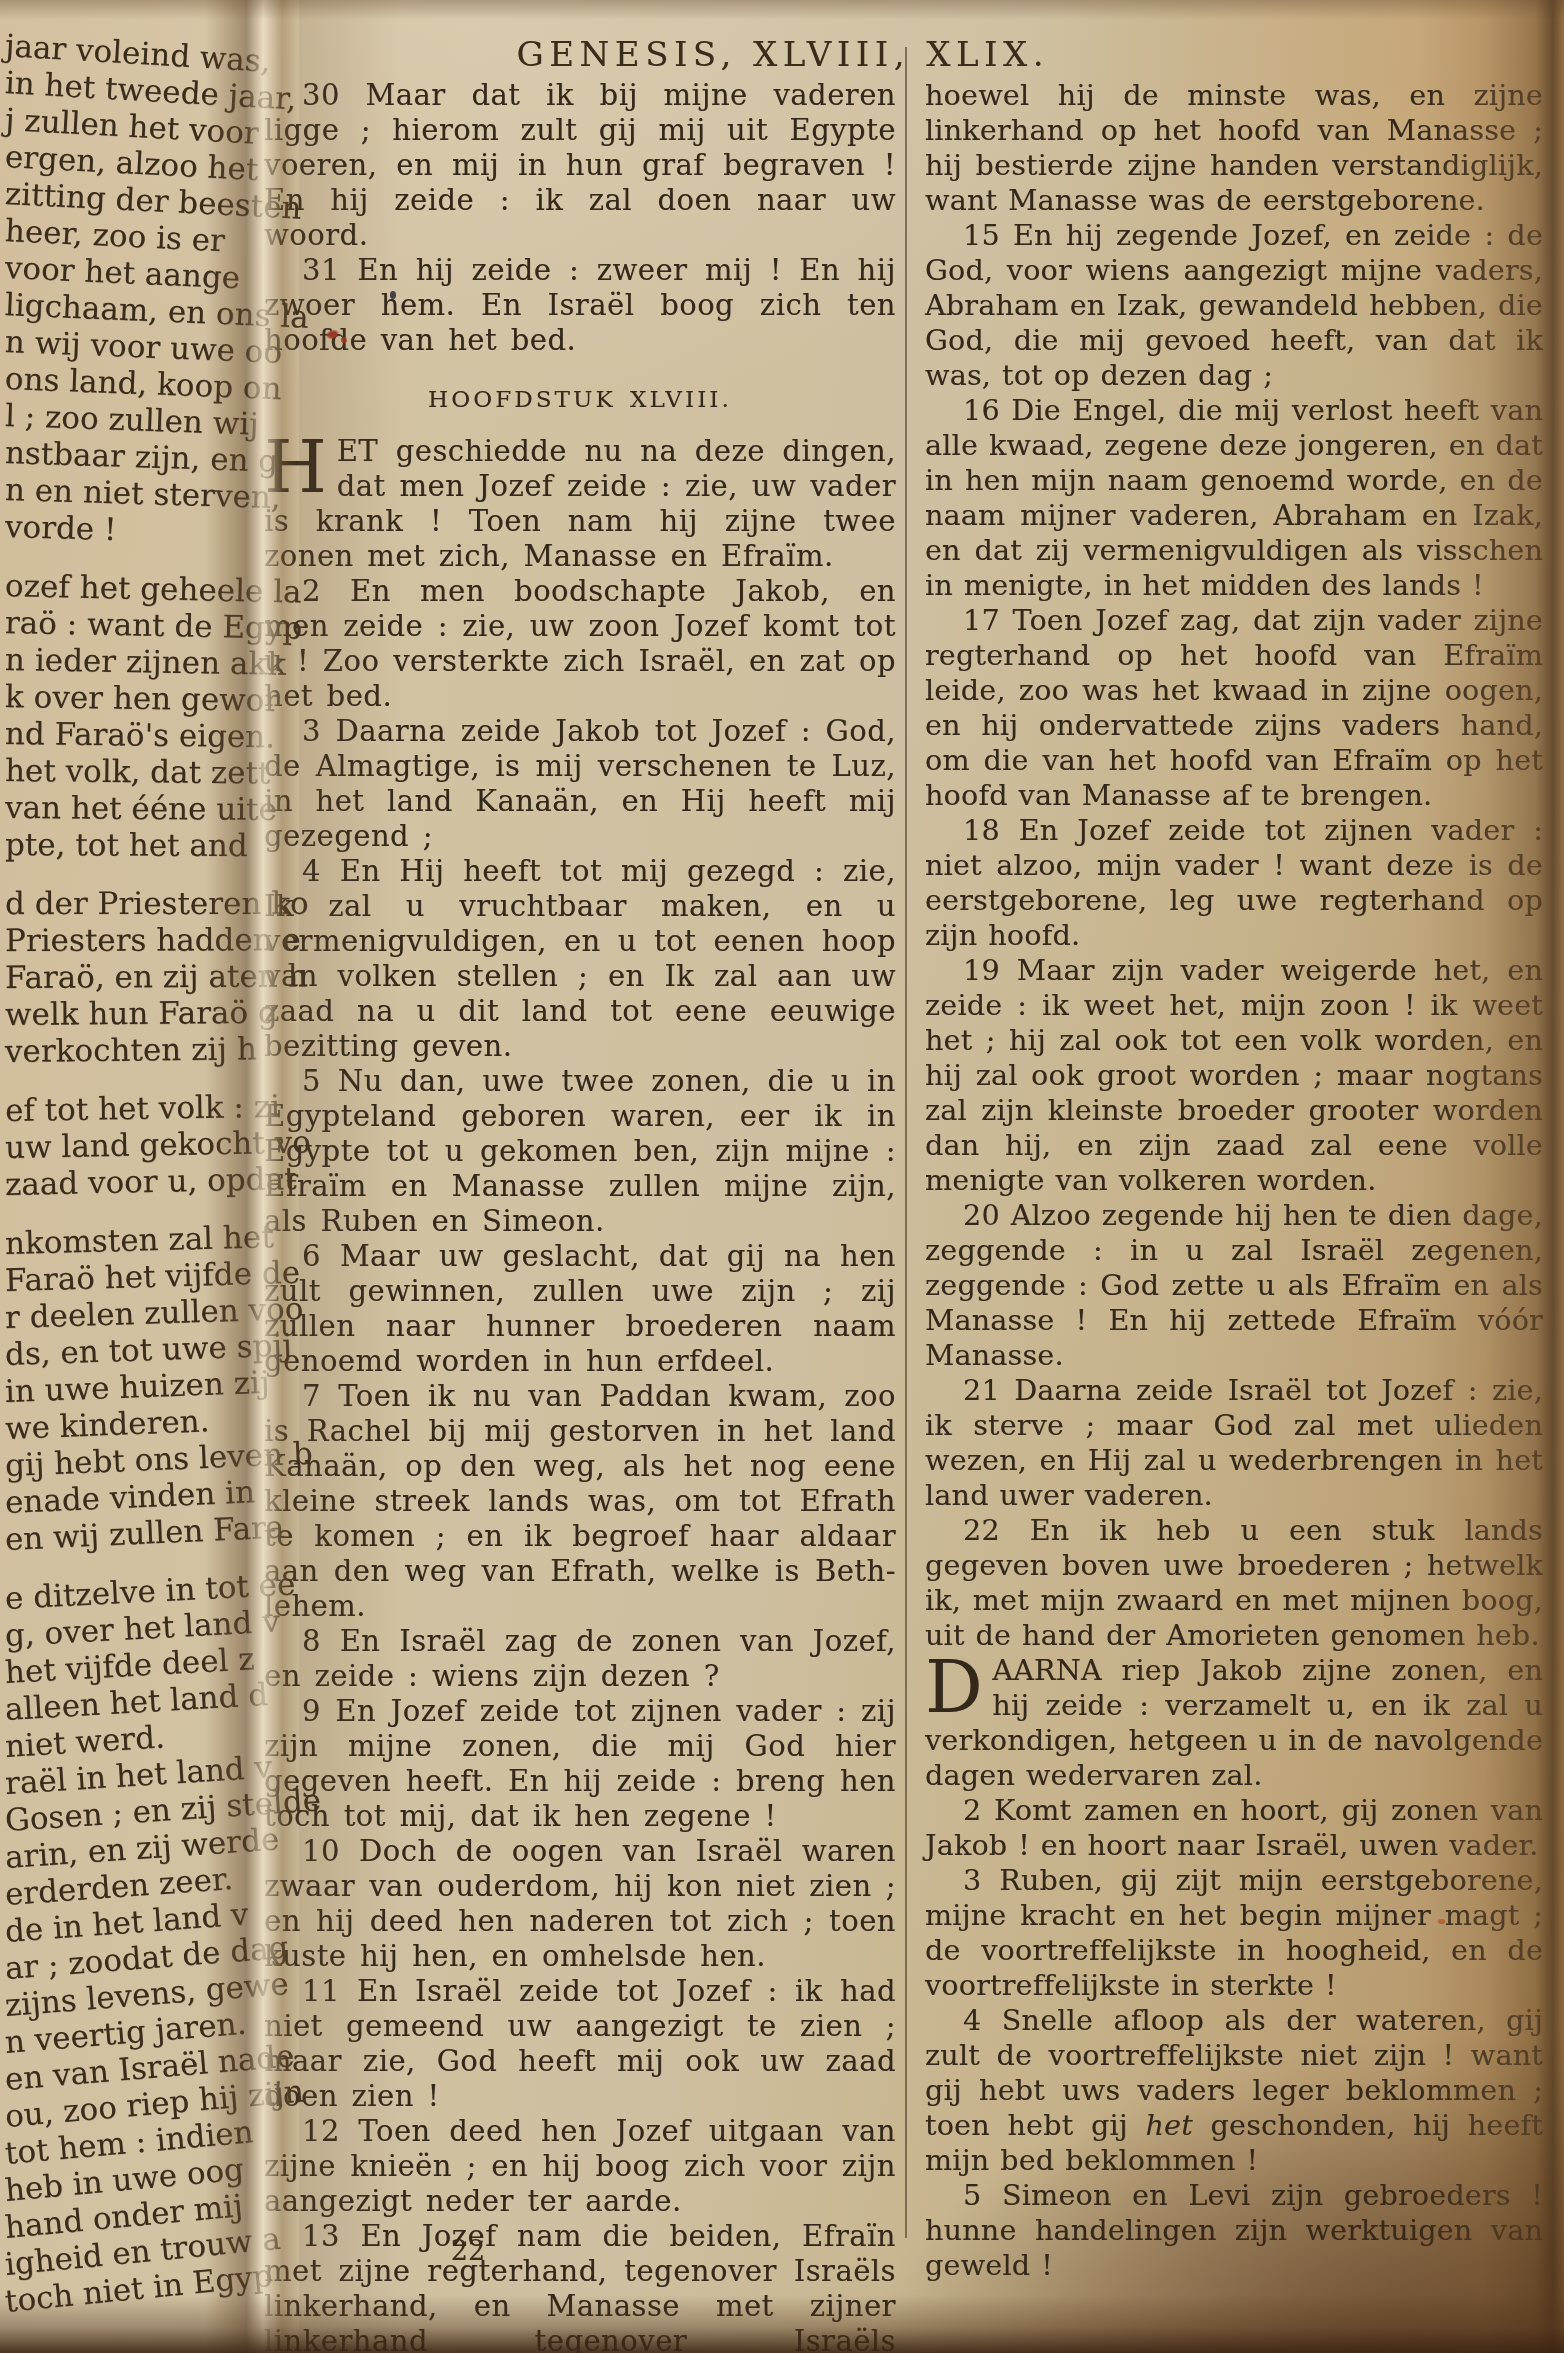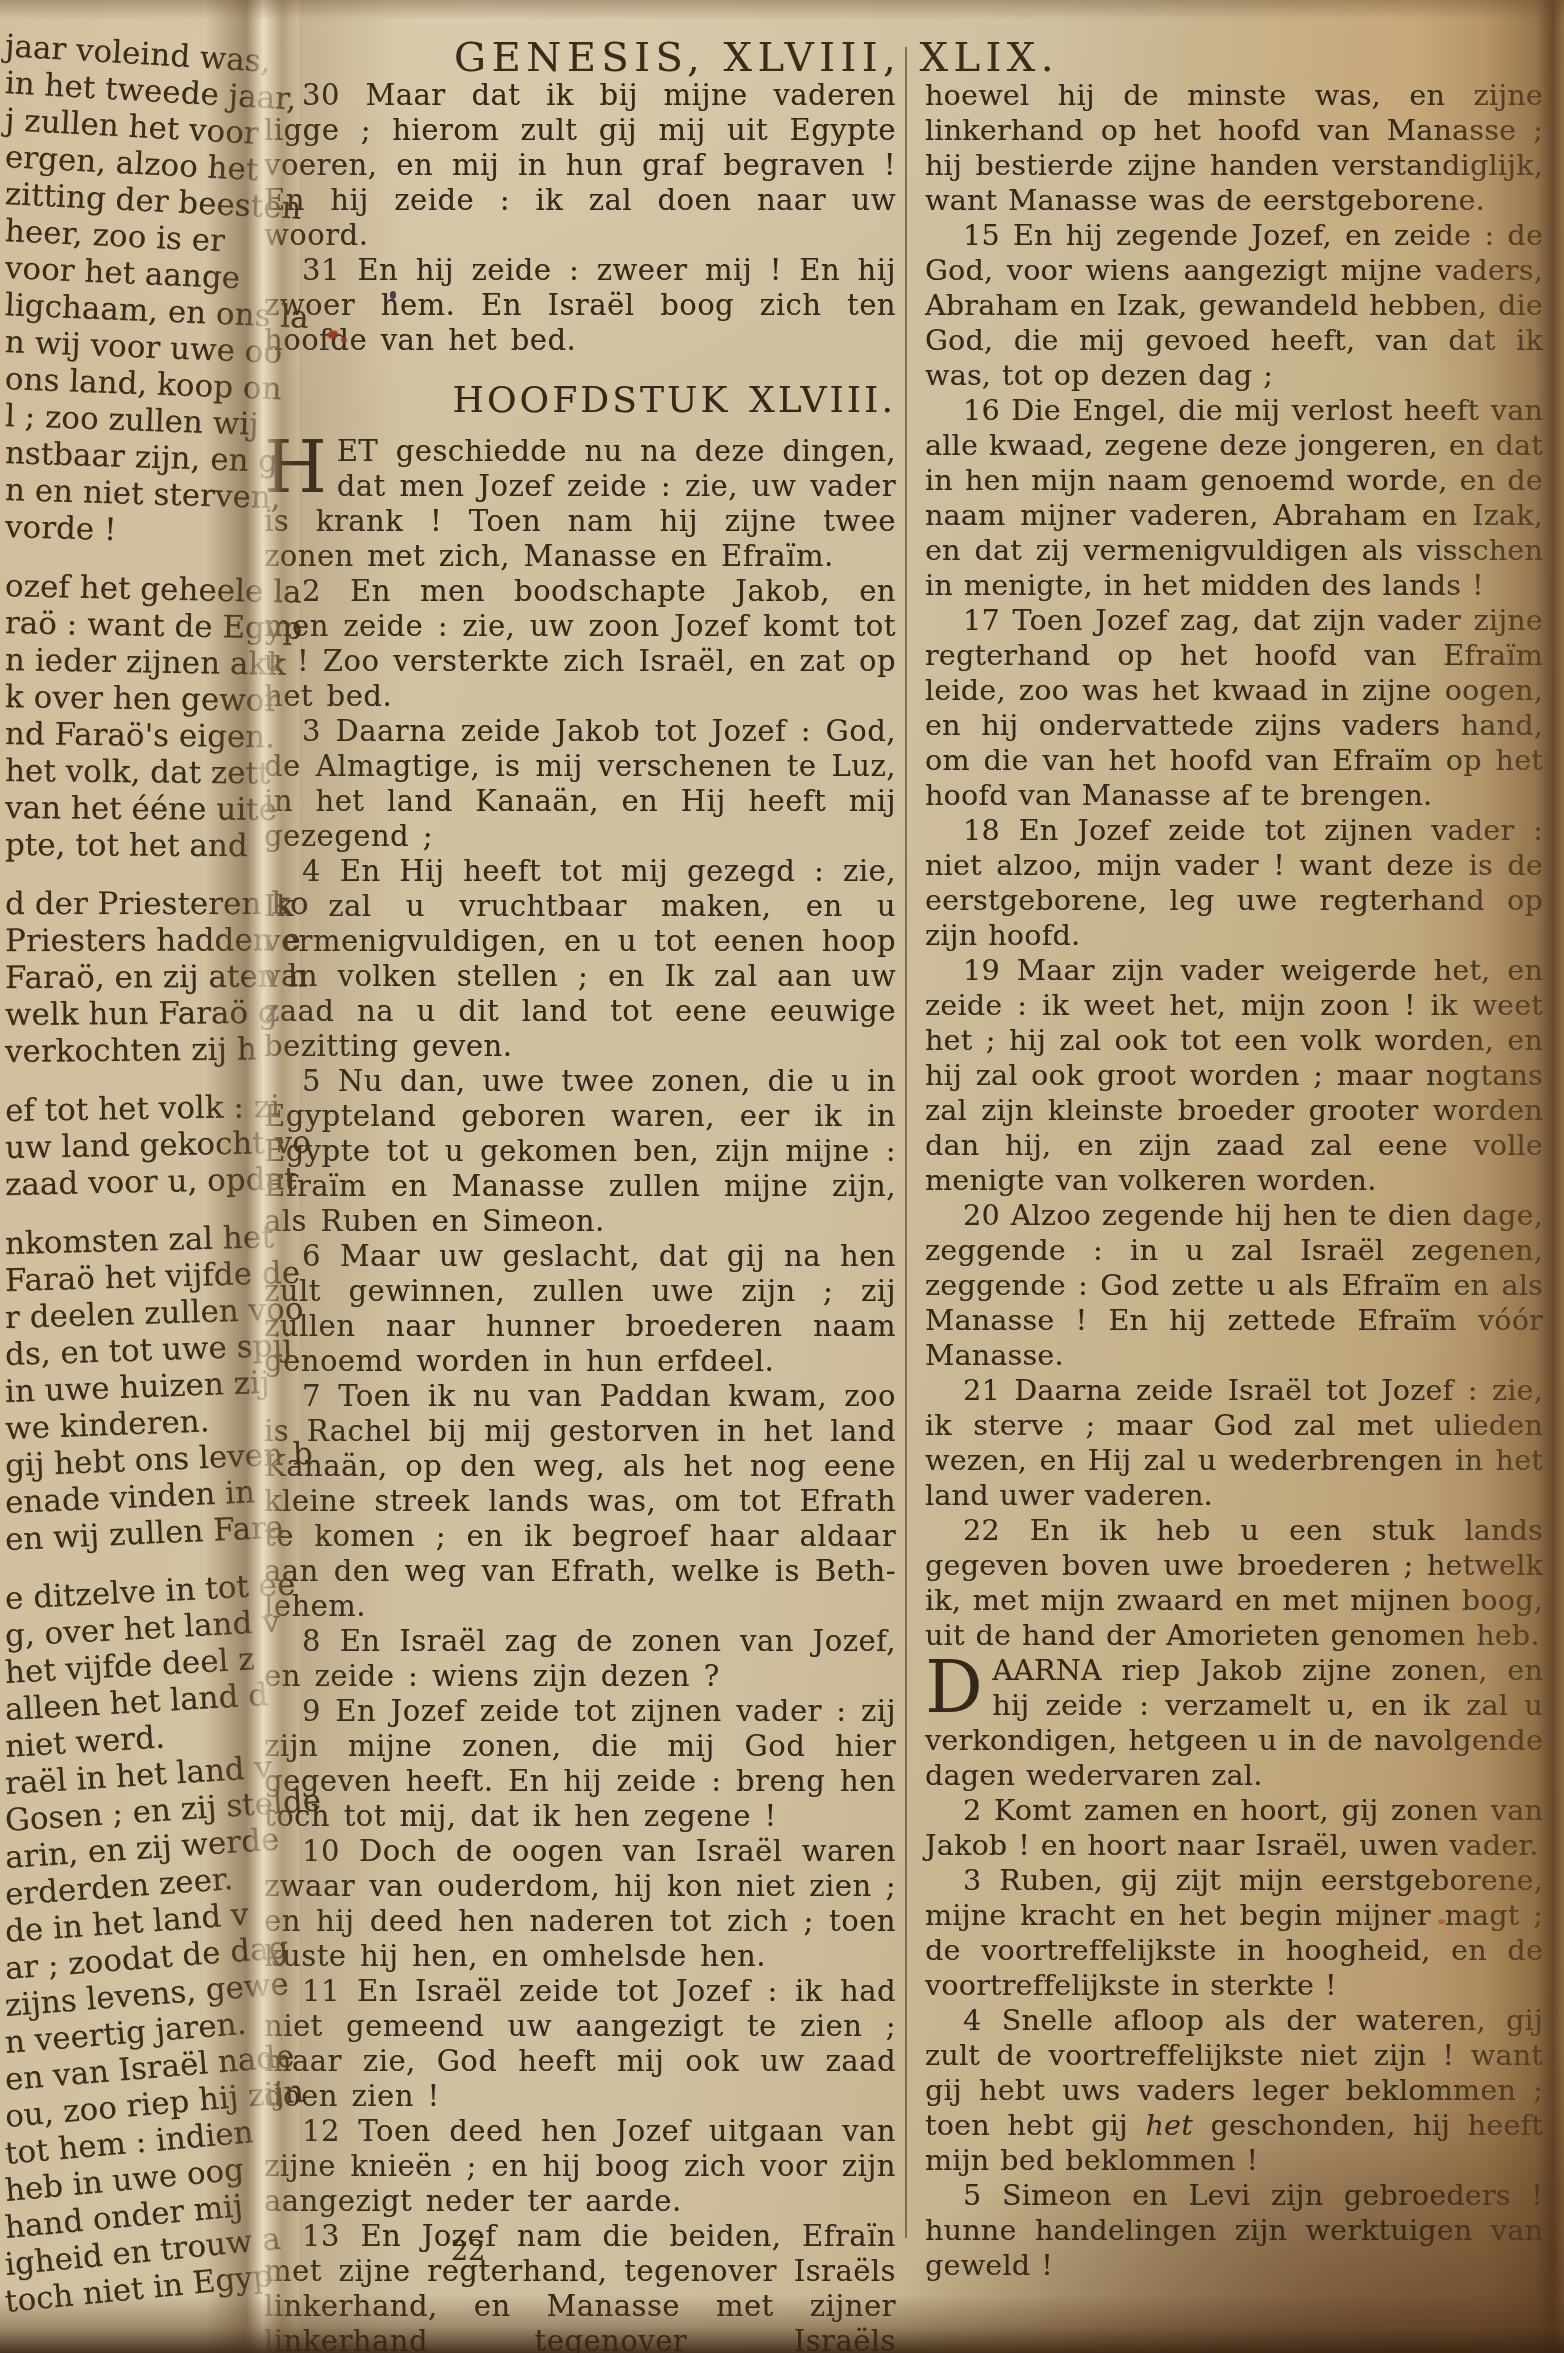--- a/index.html
+++ b/index.html
@@ -27,29 +27,29 @@
     background:linear-gradient(to top, rgba(58,35,18,0.92) 0%, rgba(82,52,28,0.40) 45%, rgba(82,52,28,0) 100%); }
   .corner-br { right:0; bottom:0; width:704px; height:329px;
     background:radial-gradient(ellipse at 100% 100%, rgba(70,42,22,0.55), rgba(70,42,22,0) 70%); }
 
   .left-col { position:absolute; left:4.7px; top:27px; width:258px;
     font-size:31px; line-height:37px; color:#3a2c1b; }
   .frag { white-space:nowrap; transform-origin:0 50%; }
   .frag.gap { height:22px; }
 
   .header { position:absolute; left:454px; top:34px; width:595px; text-align:right;
-    font-size:40px; letter-spacing:5.5px; white-space:nowrap; color:#3a2c1b; }
+    font-size:34px; letter-spacing:5.5px; white-space:nowrap; color:#3a2c1b; }
 
   .col { position:absolute; top:78px; text-align:justify; }
   .middle { left:264px; width:632px; font-size:29px; line-height:35px; word-spacing:3.9px; letter-spacing:0.5px; }
   .right  { left:925px; width:618px; font-size:28.6px; line-height:35px; word-spacing:1.6px; letter-spacing:0.2px; }
   .verse { margin:0; text-indent:38px; }
   .noindent { text-indent:0; }
   .first-verse { text-indent:0; }
-  .chapter-heading { margin:23.5px 0 17px; font-size:36px; font-weight:normal; text-align:right;
+  .chapter-heading { margin:23.5px 0 17px; font-size:23px; font-weight:normal; text-align:center;
     letter-spacing:3.1px; text-indent:0; }
   .dropcap { float:left; font-size:72px; line-height:59px; padding:4.7px 9.4px 0 0; }
   em { font-style:italic; }
 
   .divider { position:absolute; left:905px; top:47px; width:2.3px; height:2191px; background:rgba(62,46,26,0.55); }
 
   .page-number { position:absolute; left:421px; top:2235px; width:94px; text-align:center; font-size:27px; color:#3a2c1b; }
 
   .ink-red { position:absolute; left:326px; top:330px; width:12.5px; height:8.6px;
     background:radial-gradient(ellipse, var(--ink_mark_red,#a03420) 40%, rgba(160,52,32,0.25) 70%, transparent 100%);

